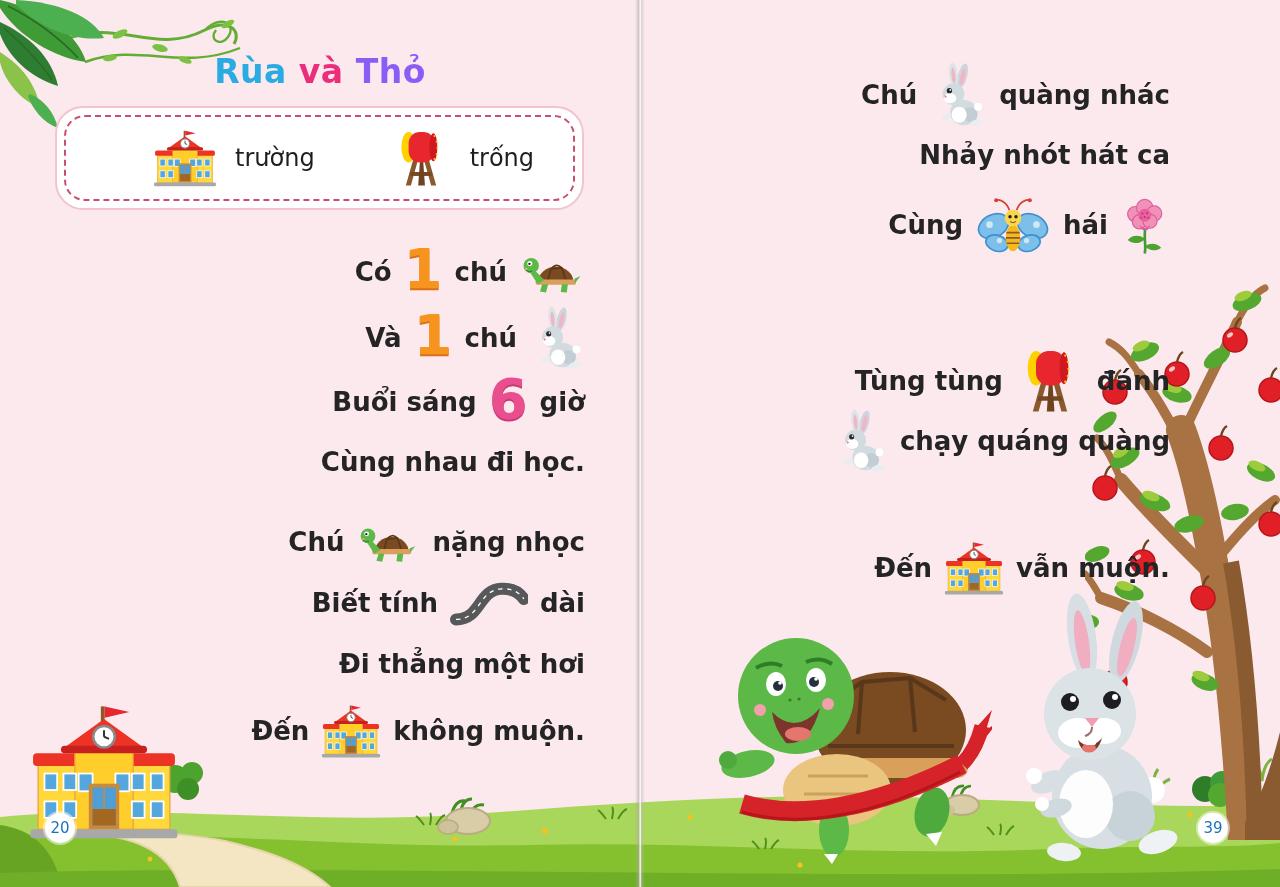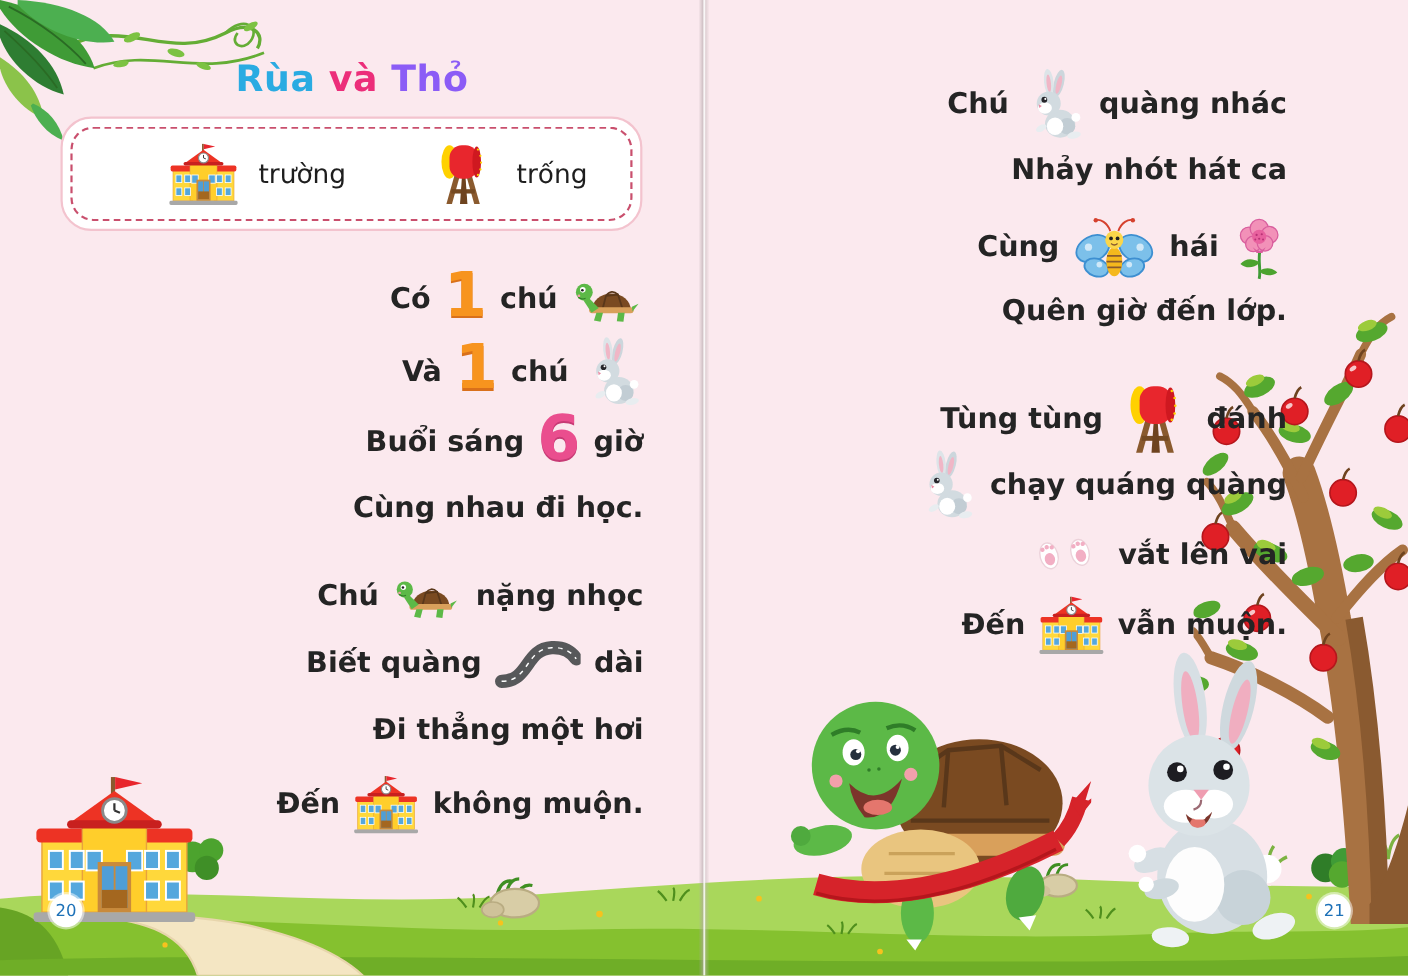--- a/index.html
+++ b/index.html
@@ -441,21 +441,21 @@
 
   <div class="abs line lft" style="top:512px;height:60px">
     <span>Chú</span>
     <svg class="icon" width="64" height="50" viewBox="0 0 120 95">
         <use href="#sym-turtle"></use>
       </svg>
     <span>nặng nhọc</span>
   </div>
 
   <div class="abs line lft" style="top:574px;height:58px">
-    <span>Biết quàng</span>
+    <span>Biết tính</span>
     <svg class="icon" width="78" height="45" viewBox="0 0 130 75">
         <use href="#sym-road"></use>
       </svg>
     <span>dài</span>
   </div>
 
   <div class="abs line lft" style="top:642px;height:44px">
     <span>Đi thẳng một hơi</span>
   </div>
 
@@ -485,49 +485,40 @@
     <span>Cùng</span>
     <svg class="icon" width="76" height="70" viewBox="0 0 115 105">
         <use href="#sym-butterfly"></use>
       </svg>
     <span>hái</span>
     <svg class="icon" width="50" height="62" viewBox="0 0 85 105">
         <use href="#sym-flower"></use>
       </svg>
   </div>
 
-  <div class="abs line rgt" style="top:261px;height:44px">
-    <span>Quên giờ đến lớp.</span>
-  </div>
 
   <div class="abs line rgt" style="top:344px;height:74px">
     <span>Tùng tùng</span>
     <svg class="icon" width="70" height="72" viewBox="0 0 110 112">
         <use href="#sym-drum"></use>
       </svg>
     <span>đánh</span>
   </div>
 
   <div class="abs line rgt" style="top:408px;height:66px">
     <svg class="icon" width="56" height="64" viewBox="0 0 100 115">
         <use href="#sym-rabbit"></use>
       </svg>
     <span>chạy quáng quàng</span>
   </div>
 
-  <div class="abs line rgt" style="top:478px;height:54px">
-    <svg class="icon" width="72" height="42" viewBox="0 0 115 65">
-        <use href="#sym-feet"></use>
-      </svg>
-    <span>vắt lên vai</span>
-  </div>
 
   <div class="abs line rgt" style="top:537px;height:62px">
     <span>Đến</span>
     <svg class="icon" width="60" height="56" viewBox="0 0 120 112">
         <use href="#sym-school"></use>
       </svg>
     <span>vẫn muộn.</span>
   </div>
 
-  <div class="abs badge" style="left:1198px;top:813px">21</div>
+  <div class="abs badge" style="left:1198px;top:813px">39</div>
 
 </div>
 
 </body></html>

